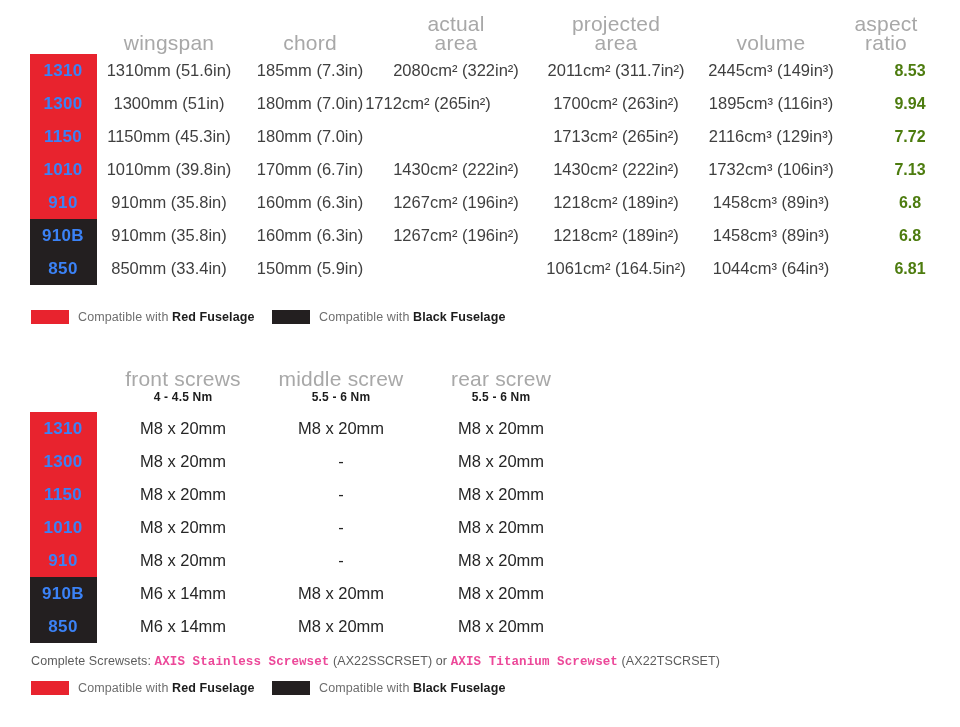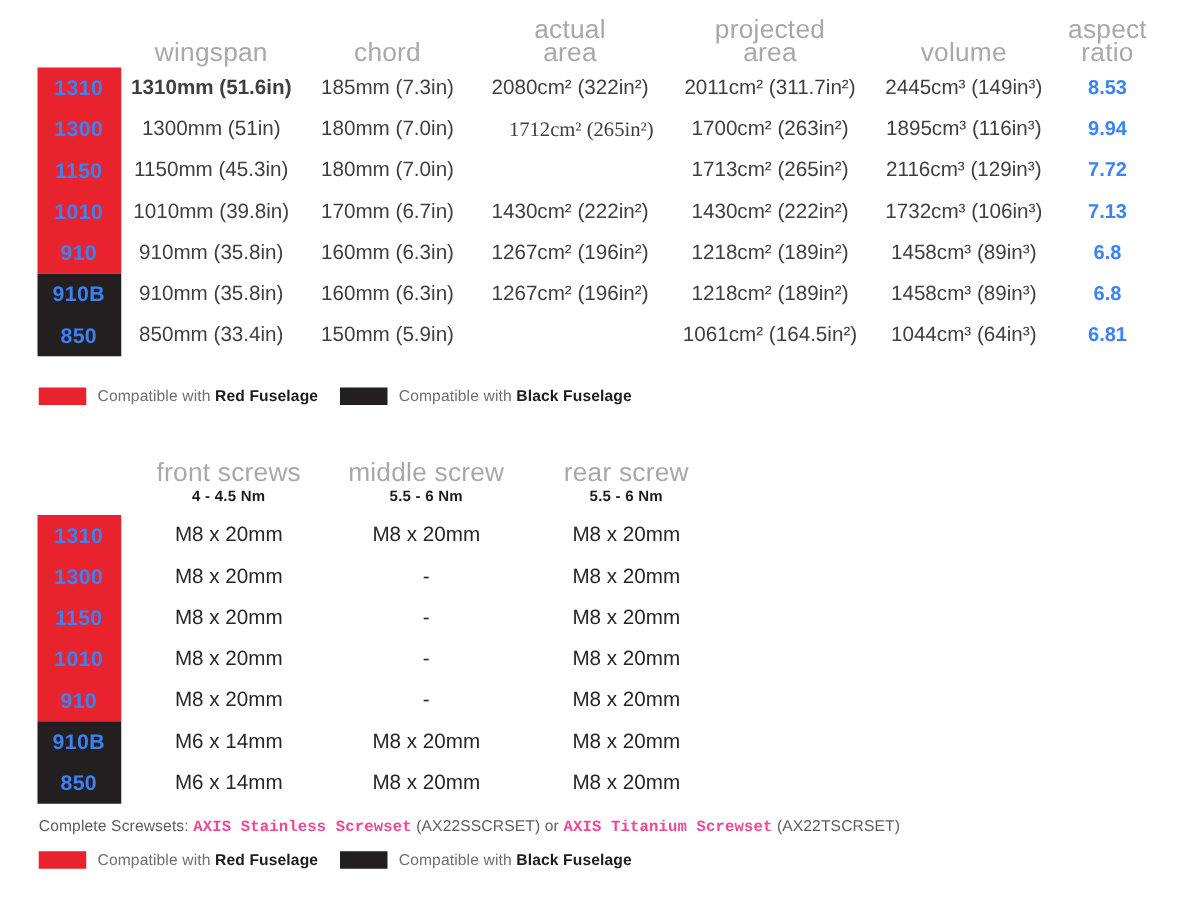--- a/index.html
+++ b/index.html
@@ -87,22 +87,23 @@
   }
   .cell.chip {
     color: #3b82f6;
     font-weight: bold;
     font-size: 17px;
     letter-spacing: .3px;
     z-index: 2;
   }
   .cell.strong {
     font-weight: bold;
-    color: #3b82f6;
+    color: #4d7c0f;
     font-size: 16px;
+    margin-left: 24px;
   }
   .cell.screw {
     font-size: 16.5px;
     color: #262626;
   }
 
   
   .legend {
     position: absolute;
     left: 0;
@@ -156,32 +157,32 @@
       <div class="col-head" style="left: 886px;">aspect
 ratio</div>
     </div>
   <div class="chip-stack" style="height: 231px;">
       <div class="chip-bg red" style="top: 0px; height: 165px; background: rgb(232, 35, 46);"></div>
       <div class="chip-bg black" style="top: 165px; height: 66px; background: rgb(35, 31, 32);"></div>
     </div>
   <div class="rows">
       <div class="row">
         <div class="cell chip" style="left: 63px;">1310</div>
-        <div class="cell" style="left: 169px; font-weight: bold;">1310mm (51.6in)</div>
+        <div class="cell" style="left: 169px;">1310mm (51.6in)</div>
         <div class="cell" style="left: 310px;">185mm (7.3in)</div>
         <div class="cell" style="left: 456px;">2080cm² (322in²)</div>
         <div class="cell" style="left: 616px;">2011cm² (311.7in²)</div>
         <div class="cell" style="left: 771px;">2445cm³ (149in³)</div>
         <div class="cell strong" style="left: 886px;">8.53</div>
       </div>
       <div class="row">
         <div class="cell chip" style="left: 63px;">1300</div>
         <div class="cell" style="left: 169px;">1300mm (51in)</div>
         <div class="cell" style="left: 310px;">180mm (7.0in)</div>
-        <div class="cell" style="left: 465px; font-family: Liberation Serif, serif;">1712cm² (265in²)</div>
+        <div class="cell" style="left: 428px;">1712cm² (265in²)</div>
         <div class="cell" style="left: 616px;">1700cm² (263in²)</div>
         <div class="cell" style="left: 771px;">1895cm³ (116in³)</div>
         <div class="cell strong" style="left: 886px;">9.94</div>
       </div>
       <div class="row">
         <div class="cell chip" style="left: 63px;">1150</div>
         <div class="cell" style="left: 169px;">1150mm (45.3in)</div>
         <div class="cell" style="left: 310px;">180mm (7.0in)</div>
         <div class="cell" style="left: 616px;">1713cm² (265in²)</div>
         <div class="cell" style="left: 771px;">2116cm³ (129in³)</div>

